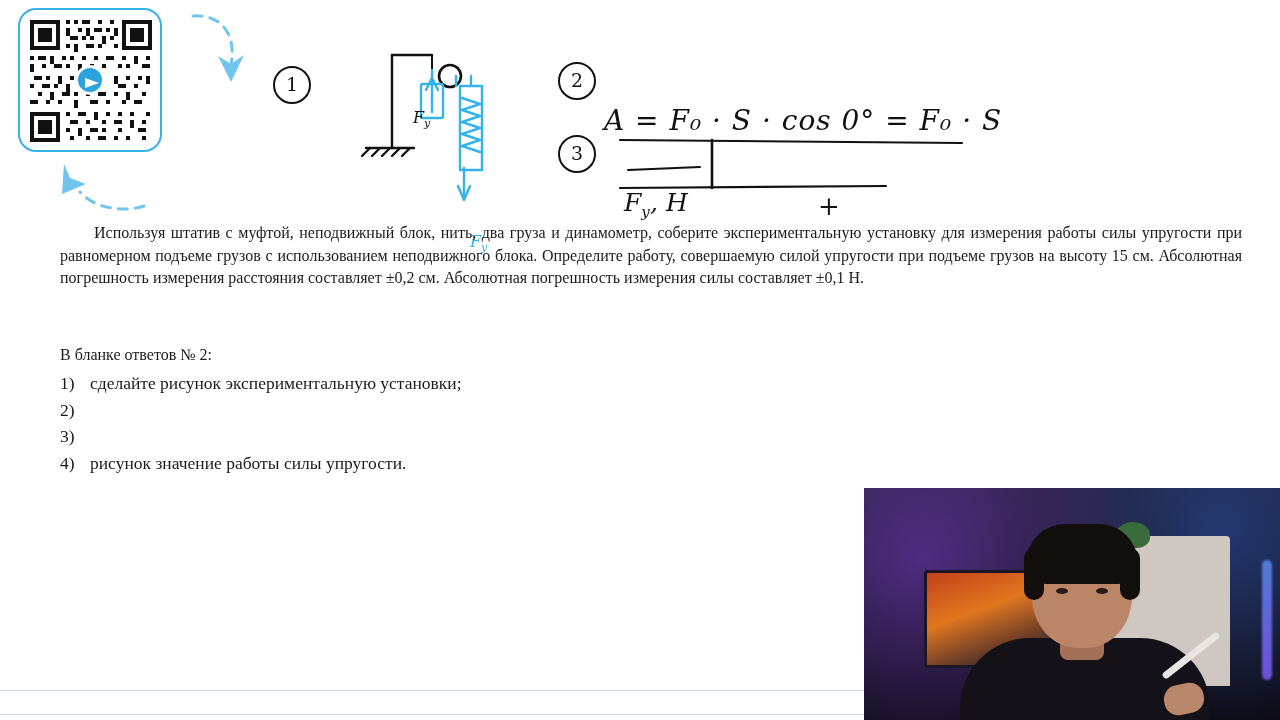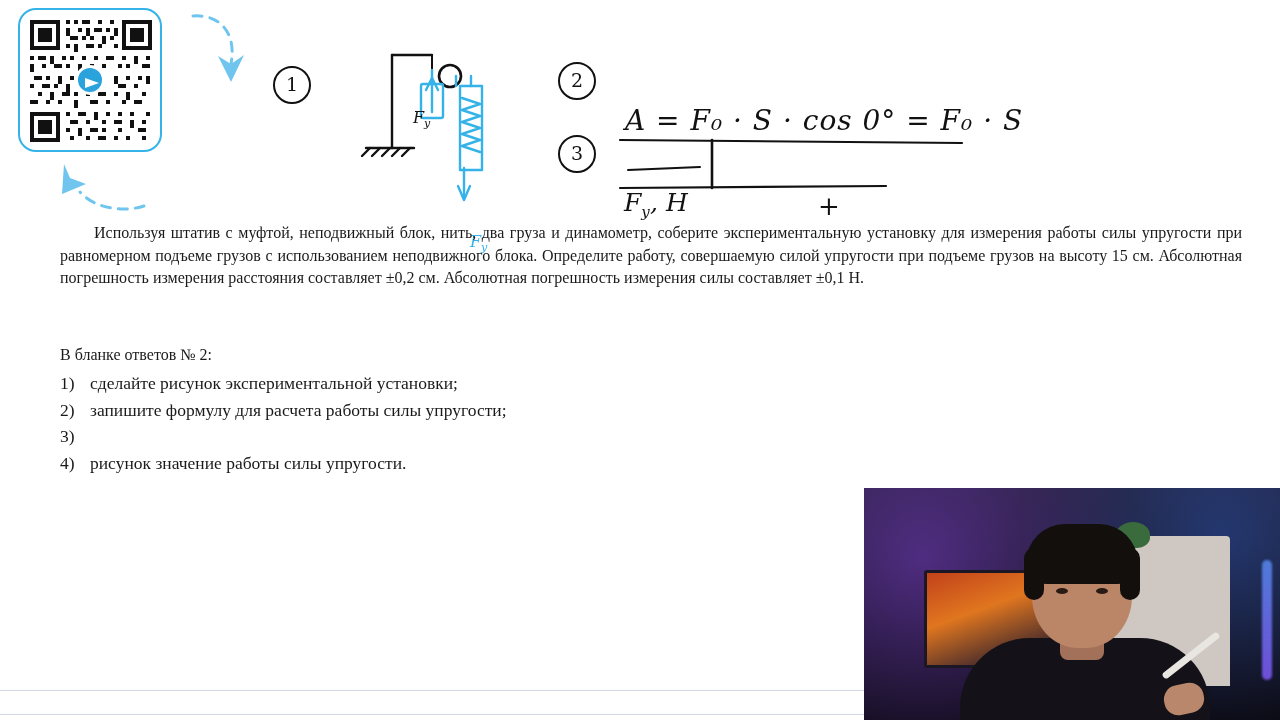--- a/index.html
+++ b/index.html
@@ -445,42 +445,41 @@
     </g>
 
     <g stroke="#111111" fill="none" stroke-width="2.2" stroke-linecap="round">
       <path d="M620 140 L962 143"></path>
       <path d="M620 188 L886 186"></path>
       <path d="M712 140 L712 188" stroke-width="2.6"></path>
       <path d="M628 170 L700 167" stroke-width="2"></path>
     </g>
   </svg>
 
-  <div class="hand-text" style="left:625px; top:58px; font-size:28px; letter-spacing:1px;">A = F₀ · S · cos 0° = F₀ · S</div>
+  <div class="hand-text" style="left:604px; top:58px; font-size:28px; letter-spacing:1px;">A = F₀ · S · cos 0° = F₀ · S</div>
 
   <div class="hand-text" style="left:413px; top:62px; font-size:16px;">F<span style="font-size:11px; vertical-align:sub;">у</span></div>
 
   <div class="hand-text" style="left:470px; top:186px; font-size:16px; color:#35b3e8;">F<span style="font-size:11px; vertical-align:sub;">у</span></div>
 
   <div class="hand-text" style="left:624px; top:142px; font-size:25px;">F<span style="font-size:15px; vertical-align:sub;">у</span><span>, Н</span></div>
 
   <div class="hand-text" style="left:818px; top:145px; font-size:26px; font-style:normal;">+</div>
 
   <div class="task"><span class="indent"></span><span>Используя штатив с муфтой, неподвижный блок, нить, два груза и динамометр, соберите экспериментальную установку для измерения работы силы упругости при равномерном подъеме грузов с использованием неподвижного блока. Определите работу, совершаемую силой упругости при подъеме грузов на высоту 15 см. Абсолютная погрешность измерения расстояния составляет ±0,2 см. Абсолютная погрешность измерения силы составляет ±0,1 Н.</span></div>
 
   <div class="blank-head">В бланке ответов № 2:</div>
 
   <div class="list">
     <div class="list-row">
       <span class="list-num">1)</span>
-      <span>сделайте рисунок экспериментальной установки;</span>
+      <span>сделайте рисунок экспериментальную установки;</span>
     </div>
     <div class="list-row">
       <span class="list-num">2)</span>
-      <span>запишите формулу для расчета работы силы упругости;</span>
     </div>
     <div class="list-row">
       <span class="list-num">3)</span>
     </div>
     <div class="list-row">
       <span class="list-num">4)</span>
       <span>рисунок значение работы силы упругости.</span>
     </div>
   </div>
 

